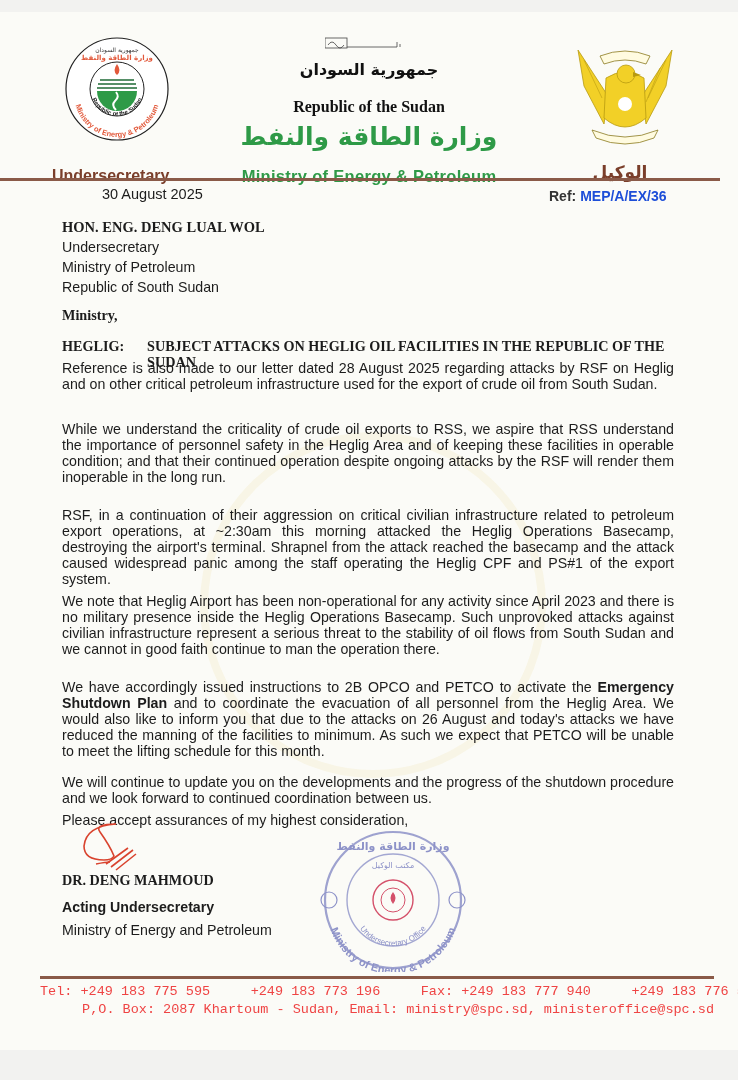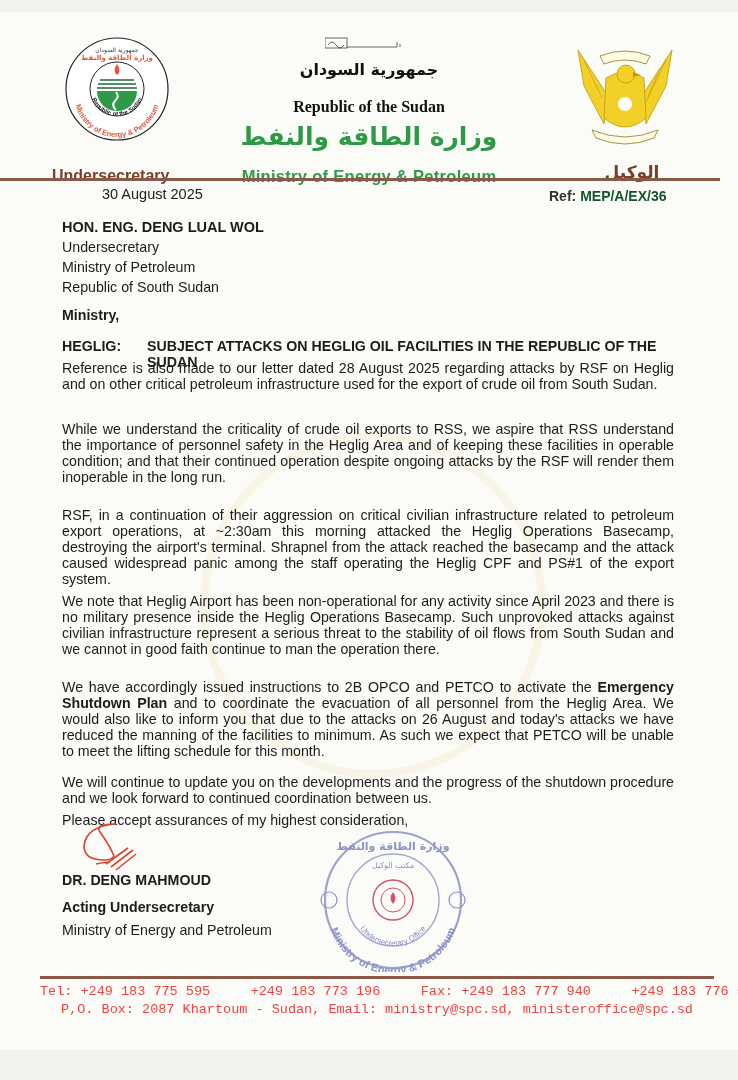--- a/index.html
+++ b/index.html
@@ -12,34 +12,34 @@
     background: #fbfbf7;
   }
   .abs { position: absolute; }
   
   .basmala { left: 325px; top: 24px; width: 80px; height: 14px; }
   .ar-republic { left: 250px; top: 48px; width: 238px; text-align: center; font-family: "DejaVu Sans", sans-serif; font-weight: bold; font-size: 16px; direction: rtl; color: #111; }
   .en-republic { left: 250px; top: 86px; width: 238px; text-align: center; font-family: "Liberation Serif", serif; font-weight: bold; font-size: 16px; color: #111; }
   .ar-ministry { left: 230px; top: 110px; width: 278px; text-align: center; font-family: "DejaVu Sans", sans-serif; font-weight: bold; font-size: 25px; direction: rtl; color: #2e9a47; }
   .en-ministry { left: 210px; top: 155px; width: 318px; text-align: center; font-weight: bold; font-size: 16.5px; color: #2e9a47; letter-spacing: 0.3px; }
   .under-left { left: 52px; top: 155px; font-weight: bold; font-size: 16px; color: #7a3e2a; }
-  .under-right { left: 592px; top: 150px; width: 80px; text-align: center; font-family: "DejaVu Sans", sans-serif; font-weight: bold; font-size: 17px; direction: rtl; color: #7a3e2a; }
+  .under-right { left: 580px; top: 150px; width: 80px; text-align: center; font-family: "DejaVu Sans", sans-serif; font-weight: bold; font-size: 17px; direction: rtl; color: #7a3e2a; }
   .rule { left: 0; width: 720px; height: 3px; background: #8a5a48; }
   .rule.top { top: 166px; }
   .rule.bottom { top: 964px; left: 40px; width: 674px; }
   
   .logo-left { left: 64px; top: 24px; width: 106px; height: 106px; }
   .emblem { left: 570px; top: 26px; width: 110px; height: 120px; }
   
   .date { left: 62px; top: 174px; font-size: 14.5px; margin-left: 40px; }
   .ref { left: 549px; top: 176px; font-size: 14px; font-weight: bold; color: #333; }
-  .ref .code { color: #14532d; }
+  .ref .code { color: #1d4ed8; }
   
   .txt { left: 62px; width: 612px; font-size: 14.2px; line-height: 16px; }
-  .bold { font-weight: bold; }
+  .bold { font-weight: bold; font-family: Liberation Serif, serif; }
   .just { text-align: justify; text-align-last: left; }
   .recipient-name { top: 207px; }
   .recipient-line { font-size: 14.2px; }
   .subject { top: 326px; }
   .subject .label { display: inline-block; width: 85px; vertical-align: top; }
   .subject .value { display: inline-block; width: 527px; vertical-align: top; }
   
   .watermark { left: 200px; top: 420px; width: 330px; height: 330px; border-radius: 50%; border: 8px solid rgba(230,205,110,0.12); }
   
   .sig { left: 78px; top: 808px; width: 80px; height: 60px; }
@@ -152,14 +152,14 @@
     <text font-size="11" fill="#8d92c8" font-weight="bold" font-family="Liberation Sans"><textPath href="#stampbottom" startOffset="50%" text-anchor="middle">Ministry of Energy &amp; Petroleum</textPath></text>
     <path id="stampinner" d="M48 78 A40 40 0 0 0 128 78" fill="none"></path>
     <text font-size="8" fill="#8d92c8" font-family="Liberation Sans"><textPath href="#stampinner" startOffset="50%" text-anchor="middle">Undersecretary Office</textPath></text>
     <text x="88" y="22" font-size="11" text-anchor="middle" fill="#8d92c8" font-weight="bold" font-family="DejaVu Sans">وزارة الطاقة والنفط</text>
     <text x="88" y="40" font-size="8" text-anchor="middle" fill="#8d92c8" font-family="DejaVu Sans">مكتب الوكيل</text>
   </svg>
 
   <div class="abs rule bottom"></div>
 
   <div class="abs footer" style="top: 972px; white-space: pre;">Tel: +249 183 775 595     +249 183 773 196     Fax: +249 183 777 940     +249 183 776 569</div>
-  <div class="abs footer" style="top: 990px; white-space: pre;">P,O. Box: 2087 Khartoum - Sudan, Email: ministry@spc.sd, ministeroffice@spc.sd</div>
+  <div class="abs footer" style="top: 990px; white-space: pre; text-align: right;">P,O. Box: 2087 Khartoum - Sudan, Email: ministry@spc.sd, ministeroffice@spc.sd</div>
 </div>
 
 </body></html>

